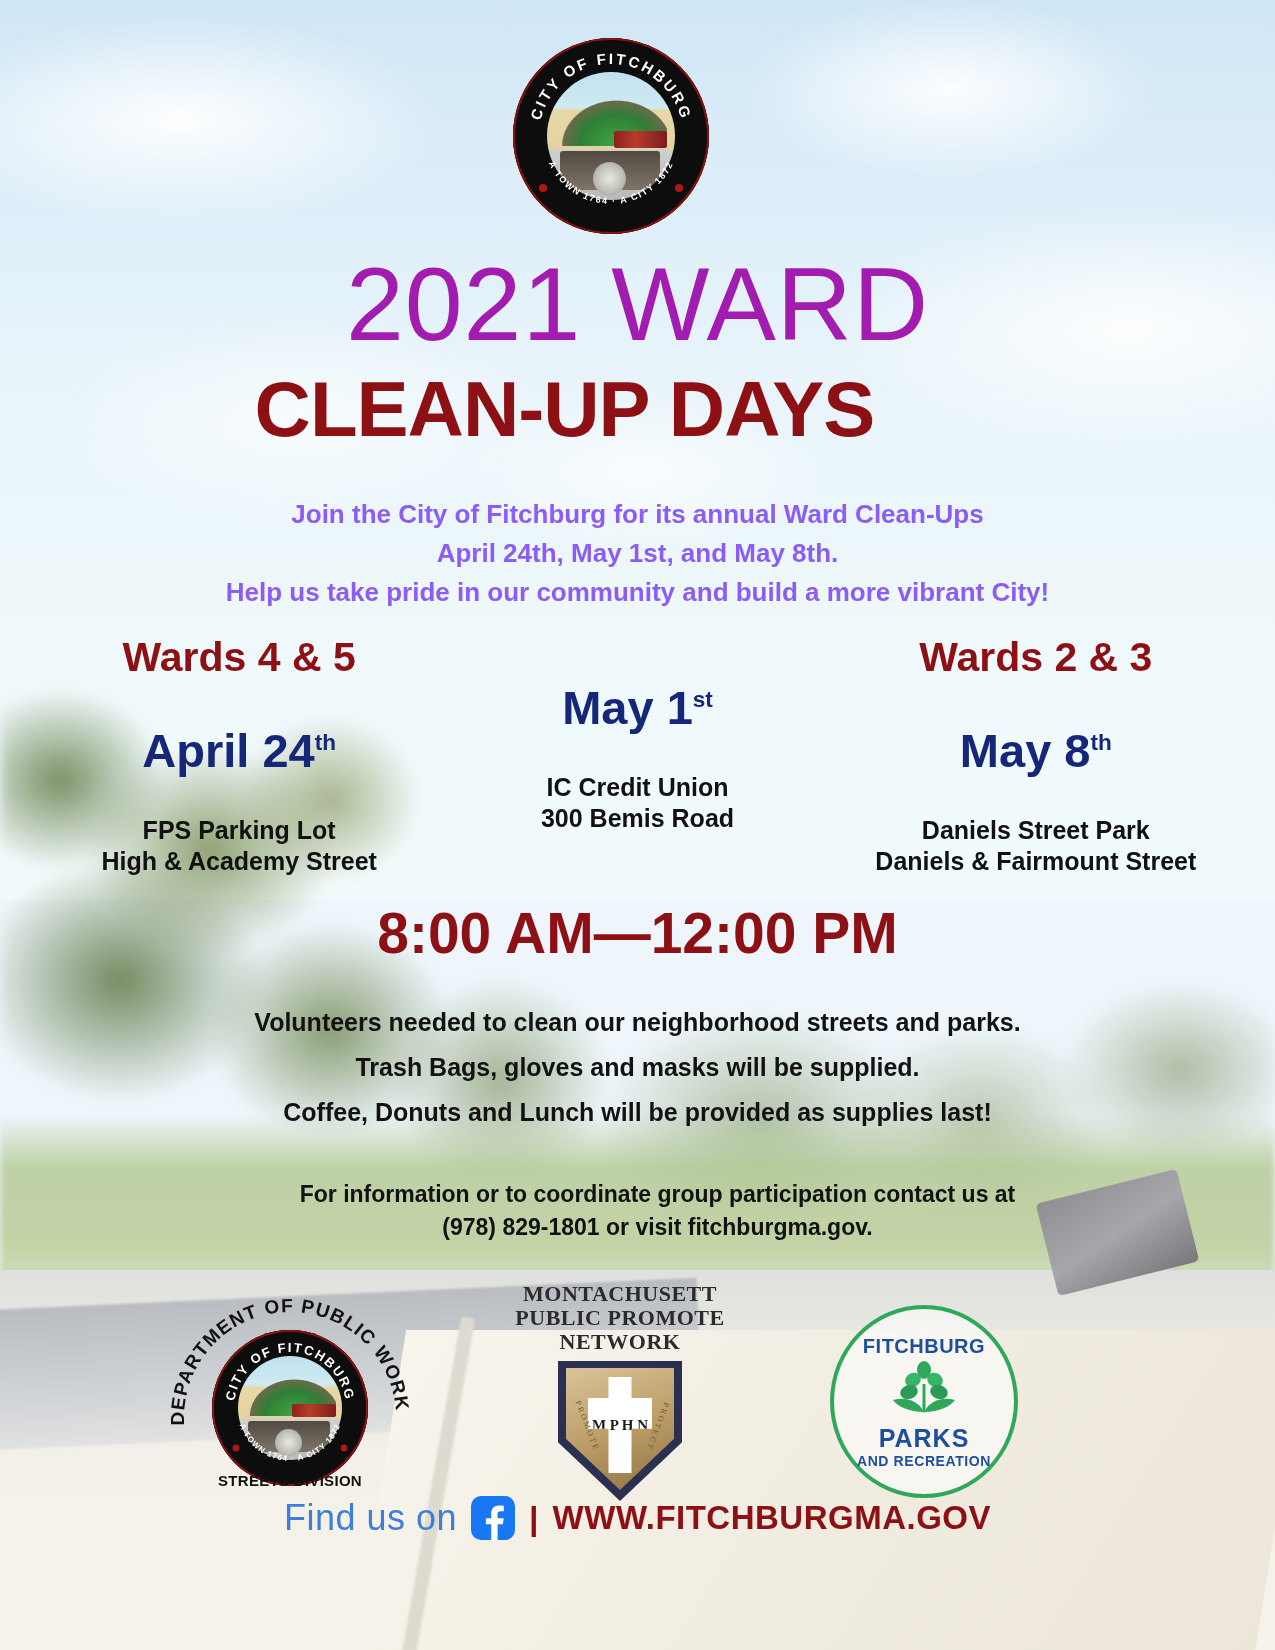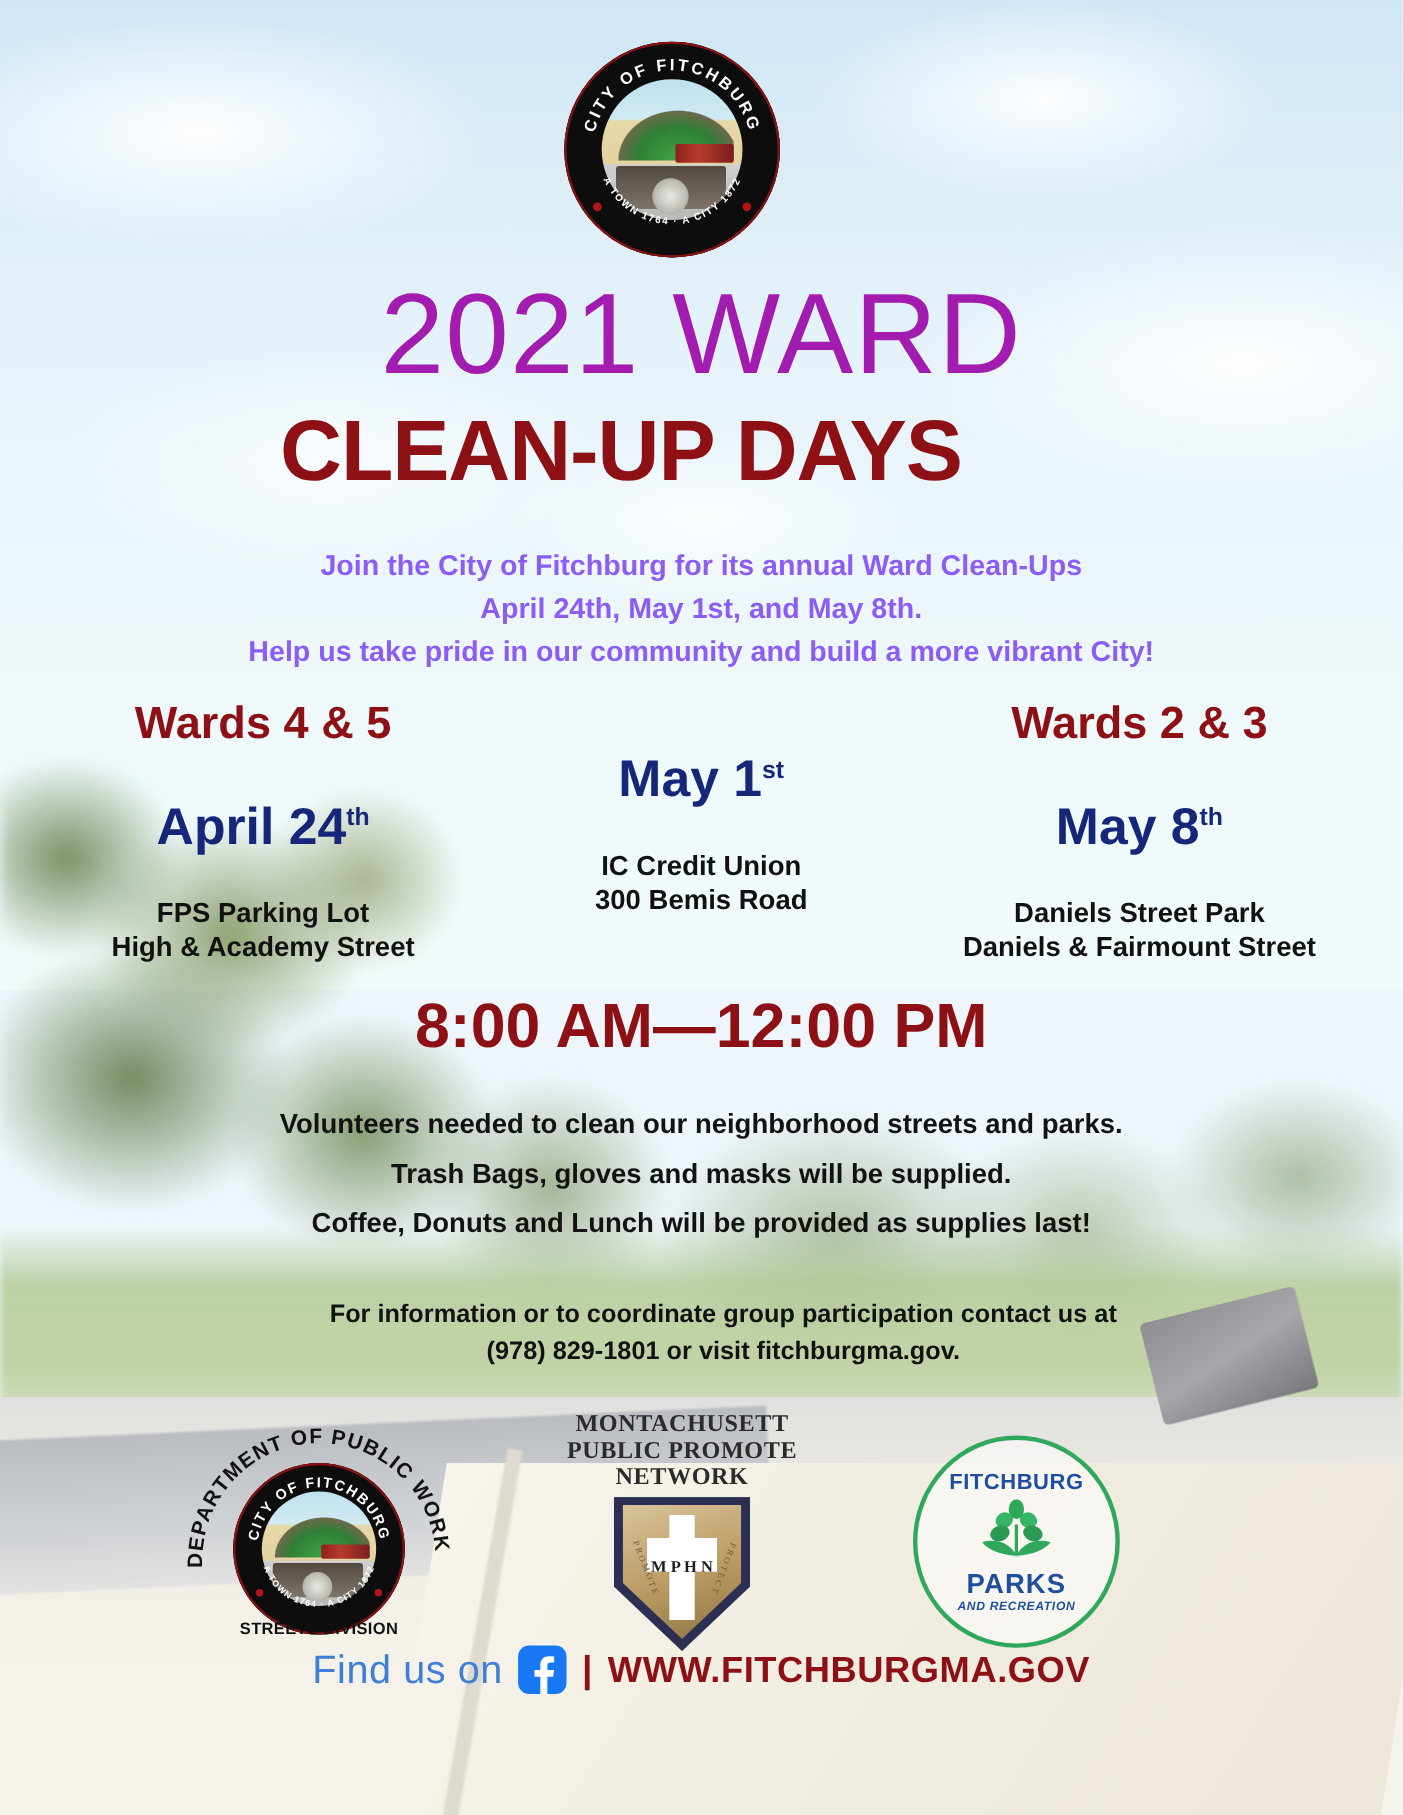--- a/index.html
+++ b/index.html
@@ -147,21 +147,21 @@
   .shield-words{position:absolute;inset:0;}
   .shield-words svg{width:100%;height:100%;}
 
   .parks{position:absolute;left:830px;top:1305px;width:180px;height:185px;
          border:4px solid #2fa85c;border-radius:50%;background:rgba(255,255,255,.55);
          display:flex;flex-direction:column;align-items:center;justify-content:center;}
   .parks-top{color:#1d4f9e;font-weight:bold;font-size:20px;letter-spacing:.5px;}
   .parks-tree{width:74px;height:62px;margin:2px 0;position:relative;}
   .parks-tree svg{width:100%;height:100%;}
   .parks-main{color:#1d4f9e;font-weight:bold;font-size:25px;letter-spacing:1px;}
-  .parks-sub{color:#1d4f9e;font-size:11px;font-weight:bold;letter-spacing:.6px;font-style:italic;}
+  .parks-sub{color:#1d4f9e;font-size:14px;font-weight:bold;letter-spacing:.6px;}
 
   .findus{position:absolute;left:0;top:1496px;width:1275px;
           display:flex;align-items:center;justify-content:center;gap:14px;}
   .findus-txt{color:#3f7fd8;font-size:36px;font-weight:400;letter-spacing:.5px;}
   .fb{width:44px;height:44px;border-radius:10px;background:#1877f2;
       display:flex;align-items:flex-end;justify-content:center;}
   .fb svg{width:44px;height:44px;}
   .pipe{color:#8d1015;font-size:34px;font-weight:bold;}
   .url{color:#8d1015;font-size:33px;font-weight:bold;letter-spacing:.5px;}
 </style>

